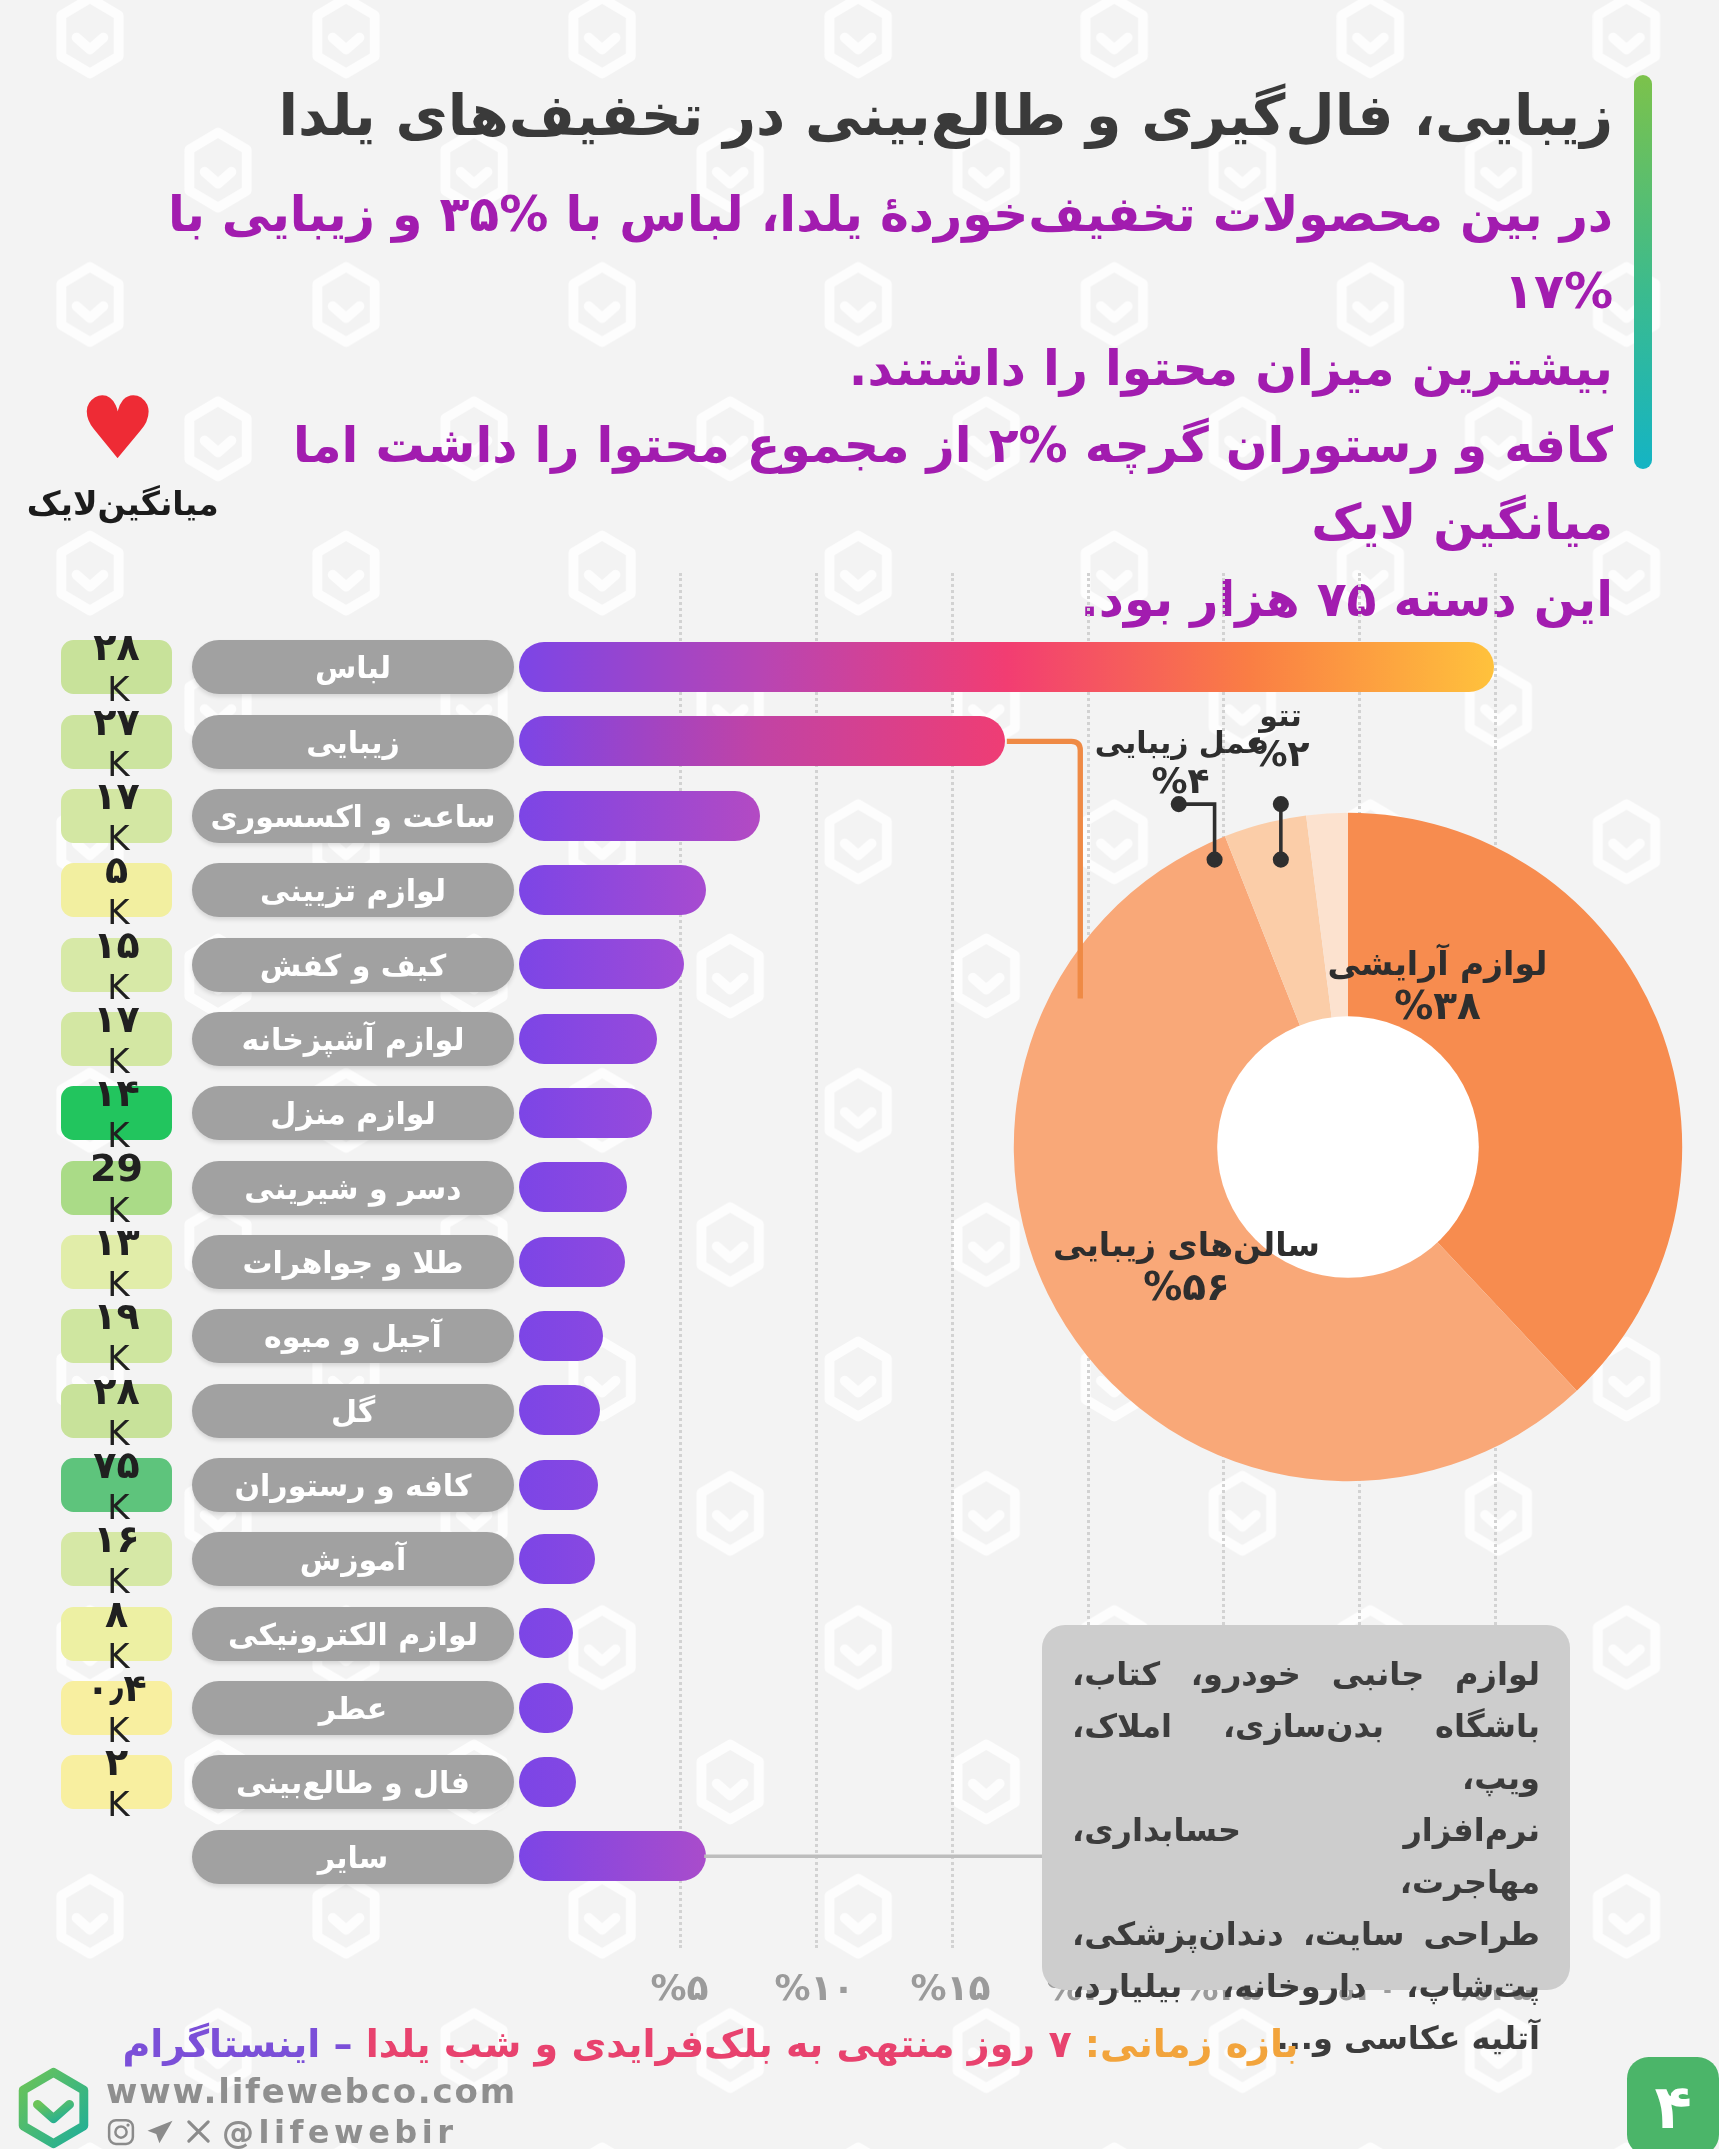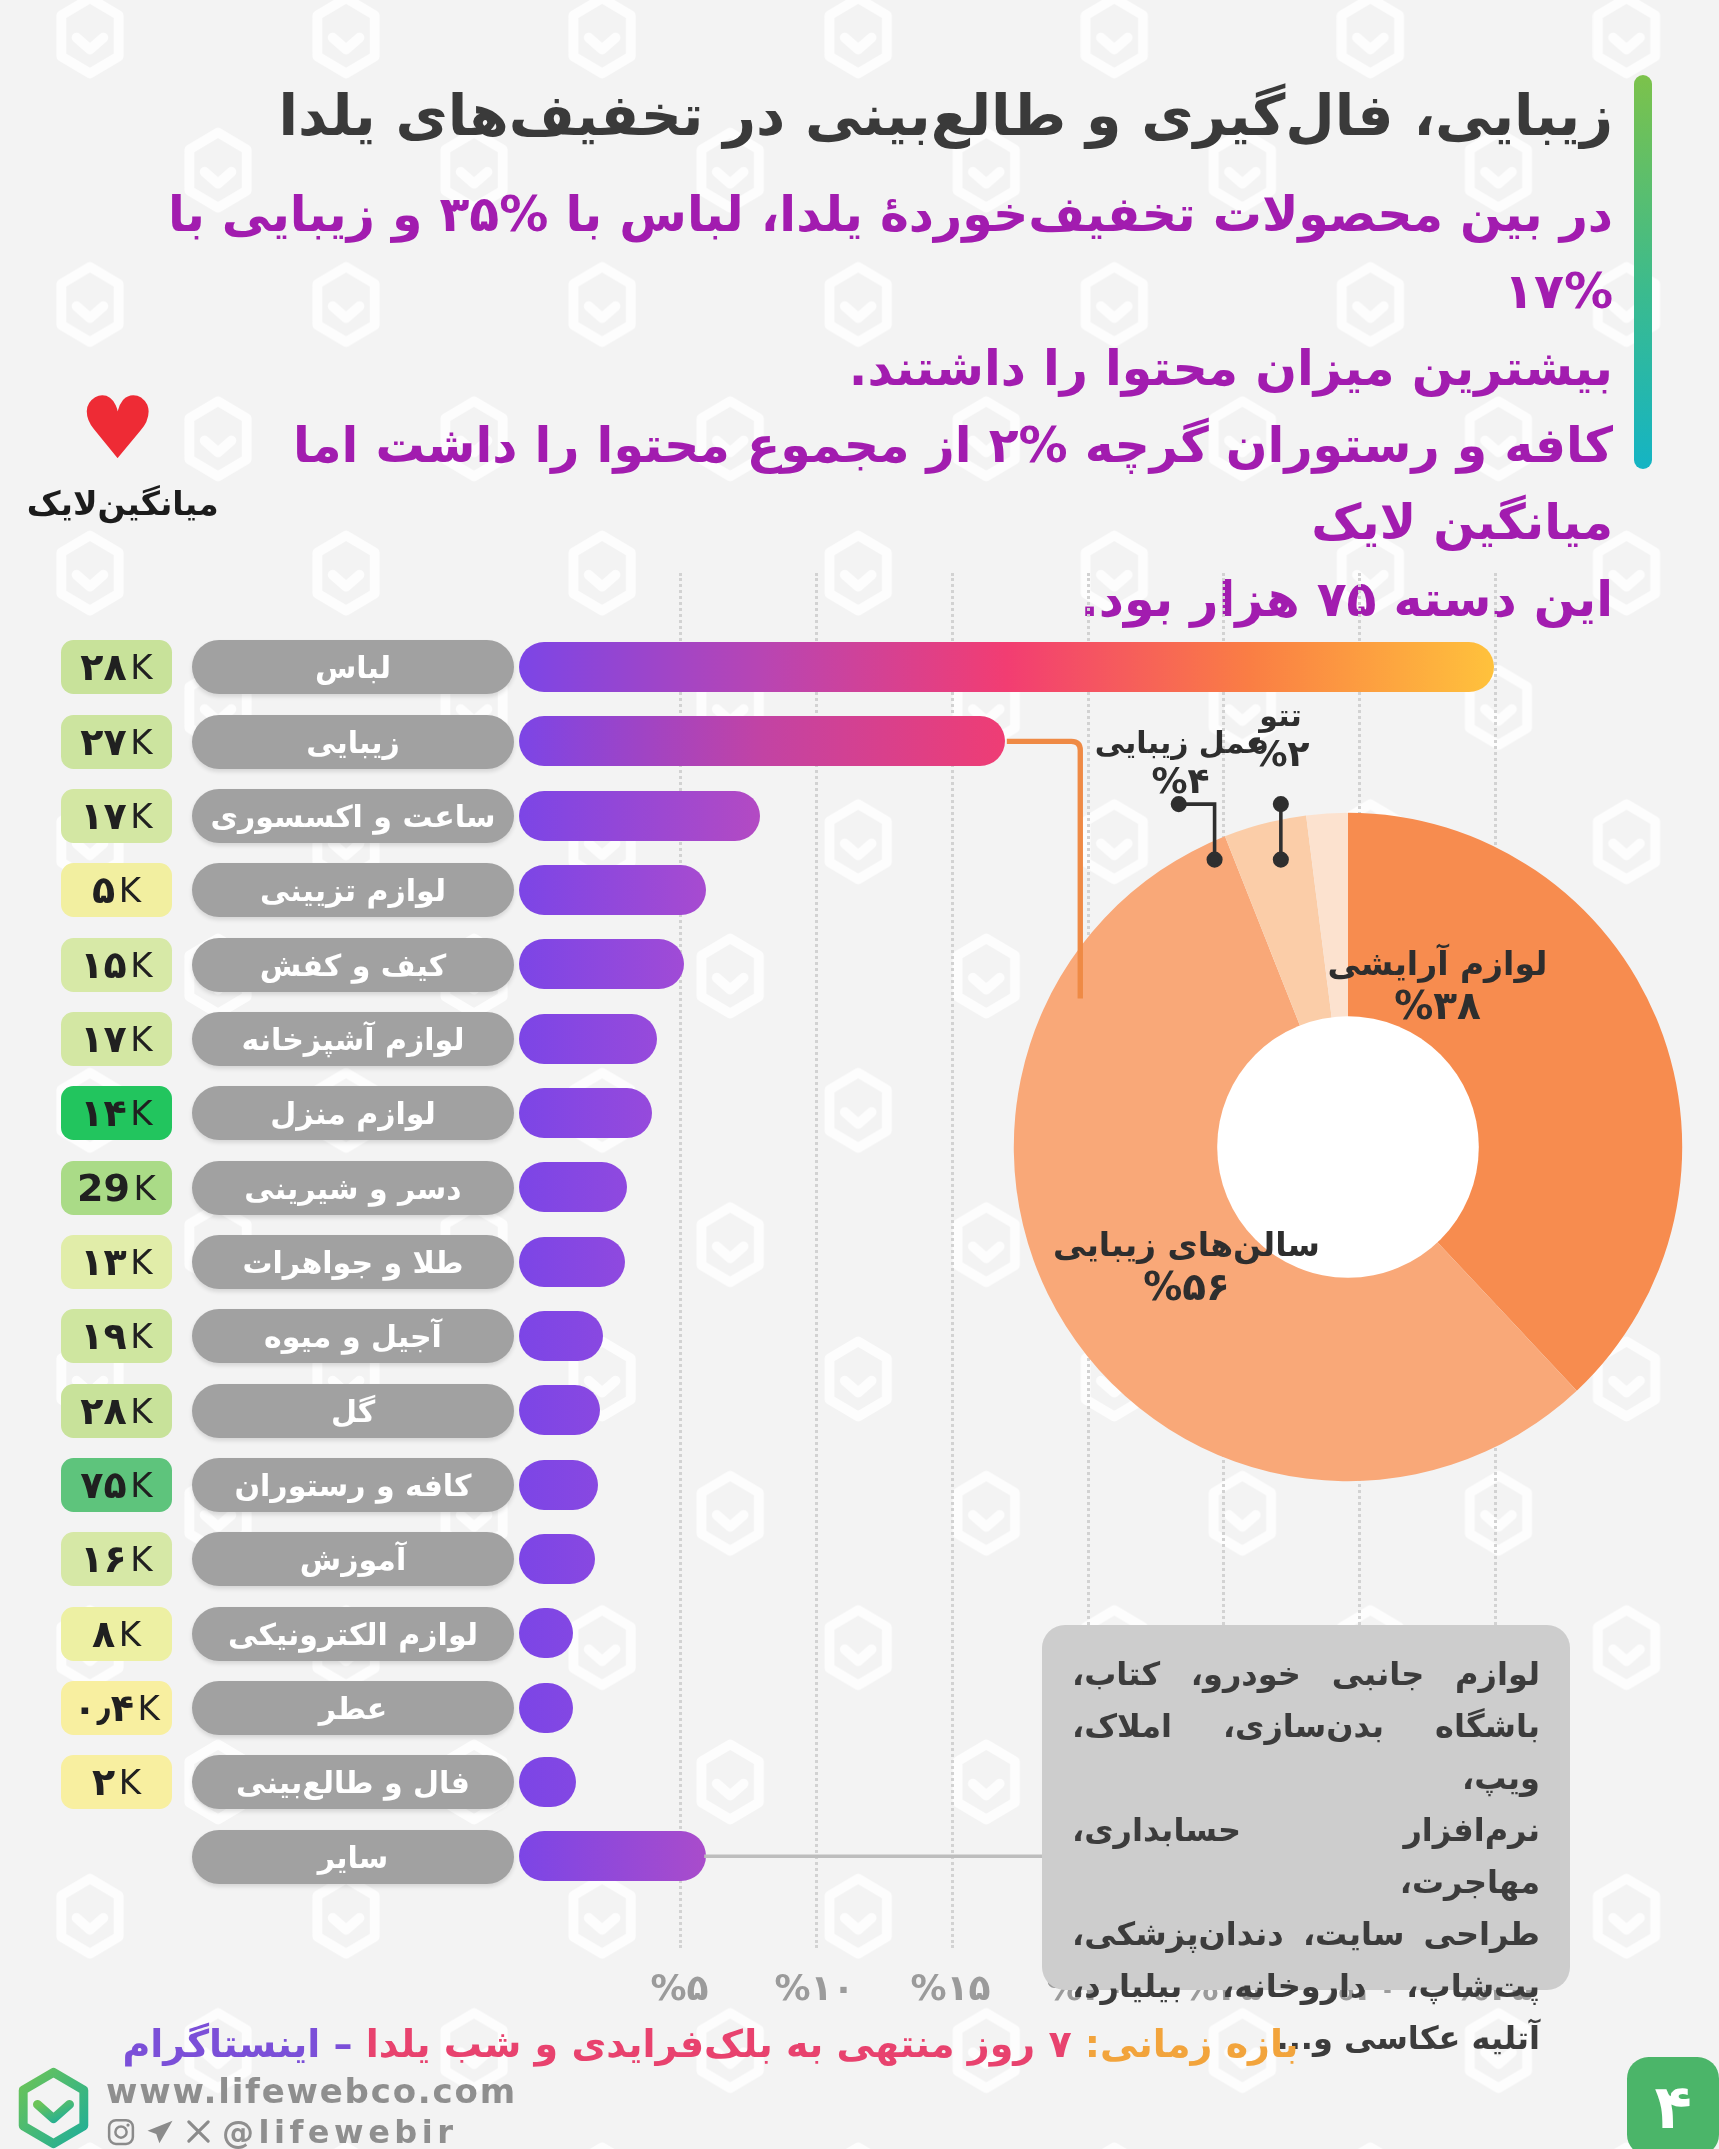--- a/index.html
+++ b/index.html
@@ -1,20 +1,20 @@
 <!DOCTYPE html>
 <html lang="fa" style="font-size:14.3px"><head>
 <meta charset="utf-8">
 <style>
   html,body{margin:0;padding:0;background:#e9e9e9;}
   #page{position:relative;width:1720px;height:2149px;background:#f3f3f3;overflow:hidden;
         font-family:"DejaVu Sans","Liberation Sans",sans-serif;}
   .abs{position:absolute;}
   .rtl{direction:rtl;unicode-bidi:isolate;}
-  .center{display:flex;align-items:center;justify-content:center;}
+  .center{display:flex;align-items:center;justify-content:center;flex-direction:column;}
 
   
   #accent-bar{left:1634px;top:75px;width:18px;height:394px;border-radius:10.7px;
               background:linear-gradient(180deg,#7cc24b 0%,#3bbb8e 55%,#14b4c4 100%);}
   #main-title{right:107px;top:82px;width:1397px;text-align:right;font-size:57px;font-weight:800;color:#3a3a3a;}
   #subtitle{right:107px;top:176px;width:1451px;text-align:right;font-size:49px;font-weight:700;color:#a21caf;line-height:77px;}
 
   
   #heart{left:79px;top:385px;font-size:86px;line-height:86px;}
   #avg-like-label{left:19.7px;top:466px;width:206px;text-align:center;font-size:33px;font-weight:800;color:#1c1c1c;margin-top:18px;}

